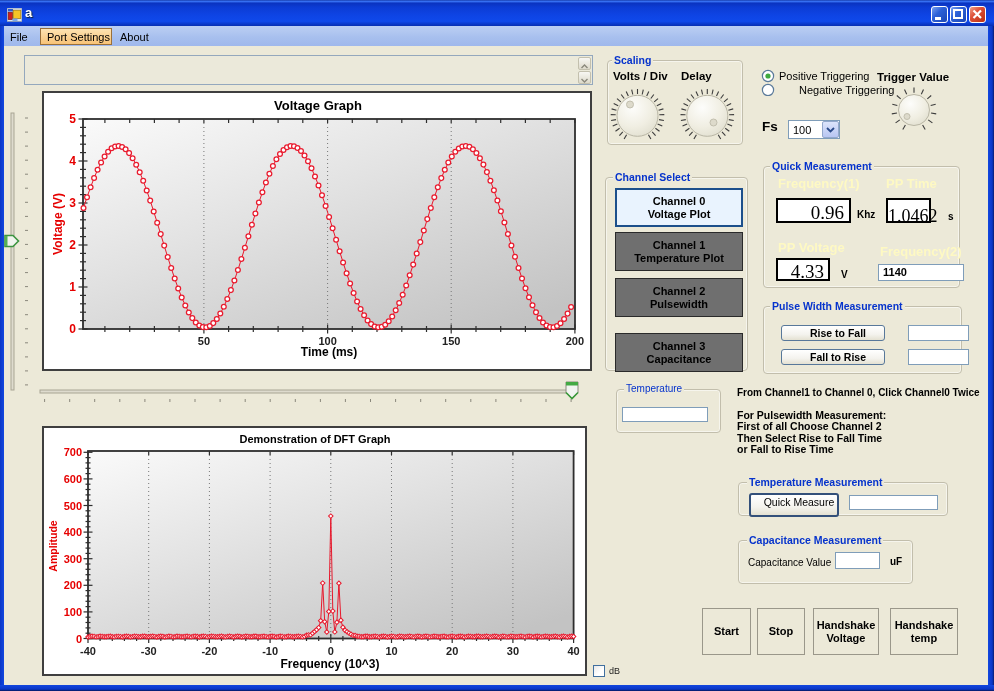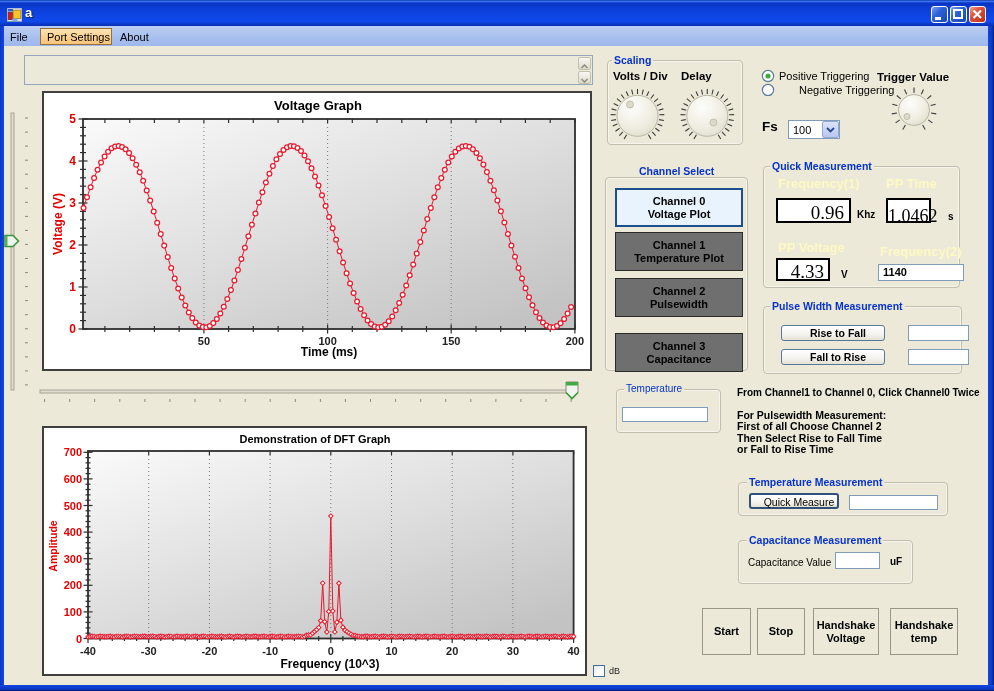--- a/index.html
+++ b/index.html
@@ -850,21 +850,21 @@
 </svg>
 <div class="abs" style="left:762px;top:119px;font-size:13.5px;font-weight:bold;">Fs</div>
 <div class="xpinput" style="left:788px;top:120px;width:52px;height:19px;"></div>
 <div class="abs" style="left:793px;top:124px;font-size:11px;">100</div>
 <div class="abs" style="left:822px;top:121px;width:17px;height:17px;background:linear-gradient(180deg,#dce4fb,#b8c6f2);border:1px solid #93a8cc;border-radius:2px;">
   <svg width="15" height="15">
         <path d="M4 6 L7.5 9.5 L11 6" fill="none" stroke="#2a4a8a" stroke-width="1.8"></path>
       </svg></div>
 
 <div class="abs" style="left:605px;top:177px;width:143px;height:194px;border:1px solid #c2beac;border-radius:4px;box-shadow:0 0 0 1px rgba(255,255,255,0.55) inset;"></div>
-<div class="glabel" style="left:613px;top:165px;margin-left:24px;">Channel Select</div>
+<div class="glabel" style="left:613px;top:171px;">Channel Select</div>
 <div class="chbtn" style="top:188px;background:#e9f3fe;border:2px solid #1c4f8b;">Channel 0<br>Voltage Plot</div>
 <div class="chbtn" style="top:232px;">Channel 1<br>Temperature Plot</div>
 <div class="chbtn" style="top:278px;">Channel 2<br>Pulsewidth</div>
 <div class="chbtn" style="top:324px;margin-top:9px;">Channel 3<br>Capacitance</div>
 
 <div class="abs" style="left:763px;top:166px;width:197px;height:122px;border:1px solid #c2beac;border-radius:4px;box-shadow:0 0 0 1px rgba(255,255,255,0.55) inset;"></div>
 <div class="glabel" style="left:770px;top:160px;">Quick Measurement</div>
 <div class="redlabel" style="left:778px;top:176px;">Frequency(1)</div>
 <div class="redlabel" style="left:886px;top:176px;">PP Time</div>
 <div class="numbox" style="left:776px;top:198px;width:75px;height:25px;padding:2px 5px 0 0;font-size:19px;">0.96</div>
@@ -886,21 +886,21 @@
 
 <div class="abs" style="left:616px;top:389px;width:105px;height:44px;border:1px solid #c2beac;border-radius:4px;box-shadow:0 0 0 1px rgba(255,255,255,0.55) inset;"></div>
 <div class="glabel" style="left:624px;top:383px;font-weight:normal;font-size:10px;">Temperature</div>
 <div class="xpinput" style="left:622px;top:407px;width:86px;height:15px;"></div>
 
 <div class="abs" style="left:737px;top:387px;font-size:10px;font-weight:bold;line-height:11px;white-space:nowrap;">From Channel1 to Channel 0, Click Channel0 Twice</div>
 <div class="abs" style="left:737px;top:410px;font-size:10.5px;font-weight:bold;line-height:11.3px;white-space:nowrap;">For Pulsewidth Measurement:<br>First of all Choose Channel 2<br>Then Select Rise to Fall Time<br>or Fall to Rise Time</div>
 
 <div class="abs" style="left:738px;top:482px;width:210px;height:34px;border:1px solid #c2beac;border-radius:4px;box-shadow:0 0 0 1px rgba(255,255,255,0.55) inset;"></div>
 <div class="glabel" style="left:747px;top:476px;">Temperature Measurement</div>
-<div class="xpbtn" style="left:749px;top:493px;width:90px;height:16px;line-height:15px;font-weight:normal;font-size:10.5px;border:2px solid #33507a;">Quick Measure</div>
+<div class="xpbtn" style="left:749px;top:493px;width:90px;height:24px;line-height:15px;font-weight:normal;font-size:10.5px;border:2px solid #33507a;">Quick Measure</div>
 <div class="xpinput" style="left:849px;top:495px;width:89px;height:15px;"></div>
 
 <div class="abs" style="left:738px;top:540px;width:175px;height:44px;border:1px solid #c2beac;border-radius:4px;box-shadow:0 0 0 1px rgba(255,255,255,0.55) inset;"></div>
 <div class="glabel" style="left:747px;top:534px;">Capacitance Measurement</div>
 <div class="abs" style="left:748px;top:557px;font-size:10px;">Capacitance Value</div>
 <div class="xpinput" style="left:835px;top:552px;width:45px;height:17px;"></div>
 <div class="abs" style="left:890px;top:556px;font-size:10px;font-weight:bold;">uF</div>
 
 <div class="flatbtn" style="left:702px;width:49px;">Start</div>
 <div class="flatbtn" style="left:757px;width:48px;">Stop</div>

